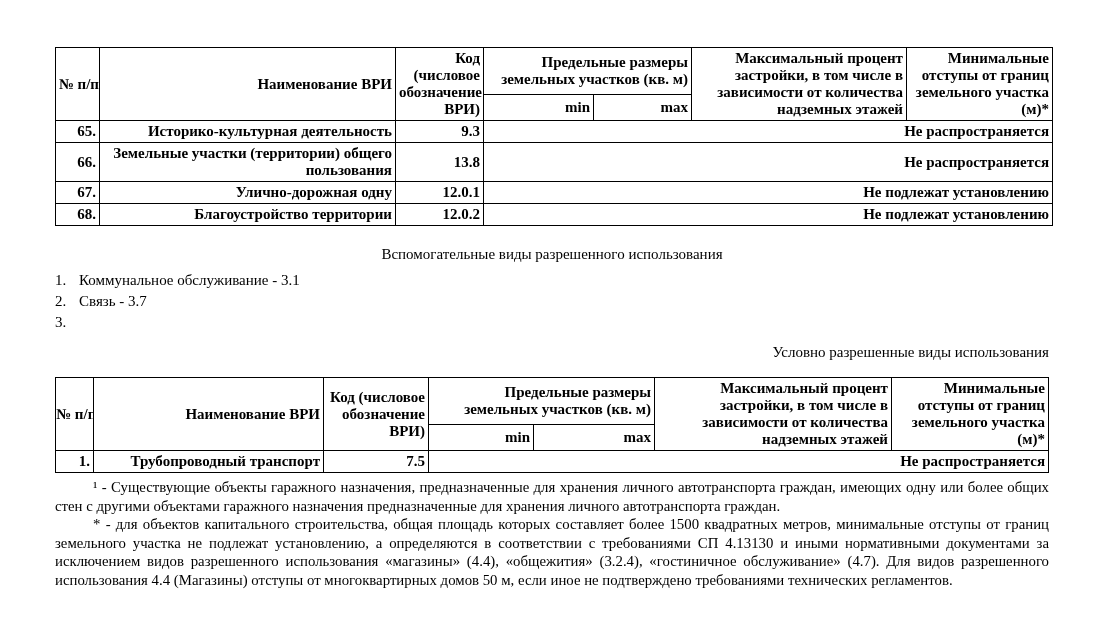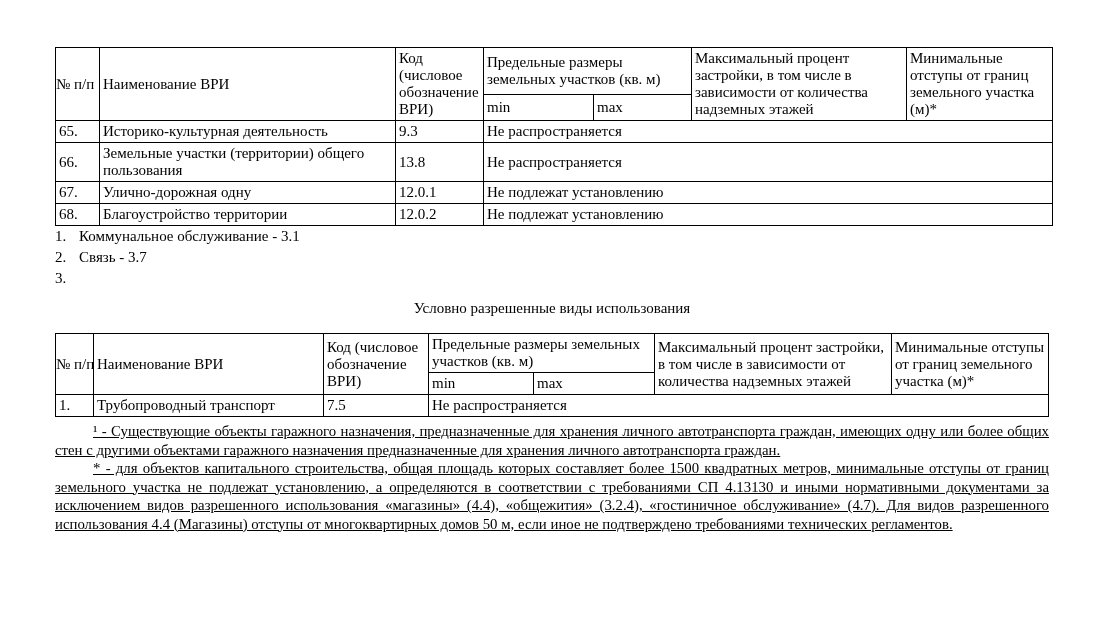--- a/index.html
+++ b/index.html
@@ -17,54 +17,53 @@
     width: 1103px;
     height: 623px;
     padding: 47px 54px 0 55px;
   }
   table {
     border-collapse: collapse;
     table-layout: fixed;
   }
   th, td {
     border: 1px solid #000000;
-    font-weight: normal;
+    font-weight: bold;
     font-size: 15px;
     line-height: 17px;
-    text-align: left;
+    text-align: right;
     vertical-align: middle;
     padding: 2px 3px;
     overflow: hidden;
   }
   th.nowrap { white-space: nowrap; padding: 2px 0; }
   .t1 { width: 997px; }
   .t2 { width: 993px; }
   .heading {
     font-size: 15px;
     font-weight: normal;
     text-align: center;
     margin: 0;
   }
   .h-aux  { margin: 20px 0 7px 0; }
-  .h-cond { margin: 12px 0 16px 0; }
+  .h-cond { margin: 12px 0 16px 0; text-align: right; }
   .aux-list { margin: 0; }
   .aux-item {
     display: flex;
     font-size: 15px;
     line-height: 20px;
     margin-bottom: 1px;
   }
   .aux-item .n { width: 24px; flex: 0 0 24px; }
   .footnotes { margin-top: 5px; }
   .footnotes p {
     margin: 0;
     font-size: 14.8px;
     line-height: 18.5px;
     text-align: justify;
-    text-decoration: underline;
   }
   .fn-indent   { text-indent: 38px; }
   .fn-indent-lg{ text-indent: 62px; }
 </style>
 </head>
 <body>
 
 <div class="page">
 
   <table class="t1">
@@ -112,20 +111,21 @@
       </tr>
       <tr>
         <td>68.</td>
         <td>Благоустройство территории</td>
         <td>12.0.2</td>
         <td colspan="4">Не подлежат установлению</td>
       </tr>
     </tbody>
   </table>
 
+  <p class="heading h-aux">Вспомогательные виды разрешенного использования</p>
 
   <div class="aux-list">
     <div class="aux-item">
       <span class="n">1.</span>
       <span>Коммунальное обслуживание - 3.1</span>
     </div>
     <div class="aux-item">
       <span class="n">2.</span>
       <span>Связь - 3.7</span>
     </div>

